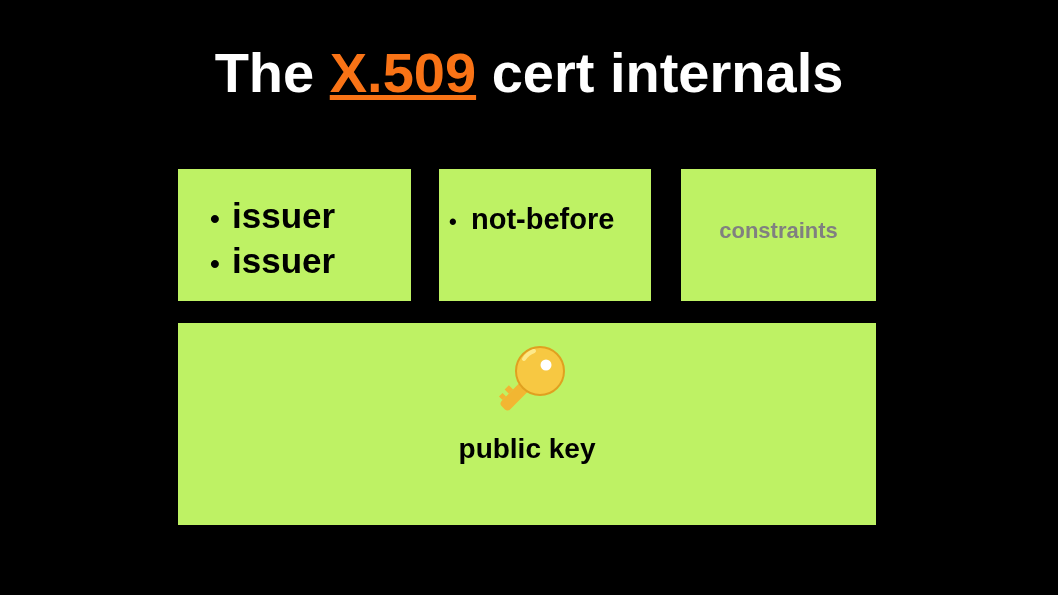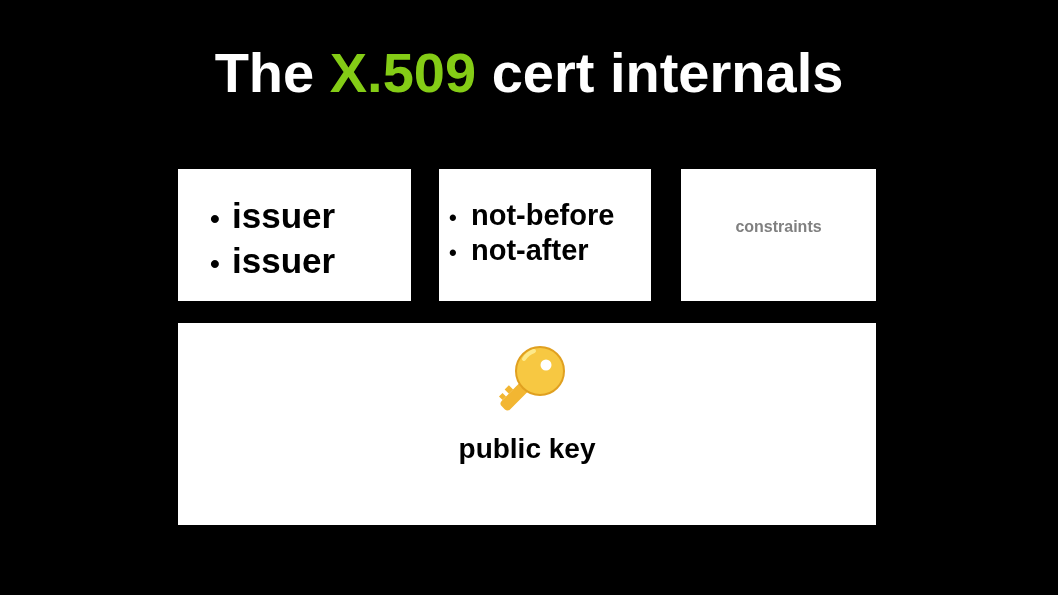--- a/index.html
+++ b/index.html
@@ -1,52 +1,51 @@
 <!DOCTYPE html>
 <html><head>
 <meta charset="utf-8">
 <style>
   html, body { margin:0; padding:0; }
   body { width:1058px; height:595px; background:#000; position:relative; overflow:hidden; font-family:"Liberation Sans", sans-serif; }
   .title { position:absolute; left:0; width:1058px; top:40px; text-align:center; font-size:56px; font-weight:bold; color:#fff; letter-spacing:0px; }
-  .title .hl { color:#84cc16; }
-  .box { position:absolute; background:#ffffff; }
+  .title .hl { color:#f97316;text-decoration:underline; }
+  .box { position:absolute; background:#bef264; }
   #b1 { left:178px; top:169px; width:233px; height:132px; }
   #b2 { left:439px; top:169px; width:212px; height:132px; }
   #b3 { left:681px; top:169px; width:195px; height:132px; }
   #b4 { left:178px; top:323px; width:698px; height:202px; }
   ul { list-style:none; margin:0; padding:0; position:absolute; }
   li { color:#000; font-weight:bold; white-space:nowrap; }
   li .bullet { display:inline-block; }
   #b1 ul { left:32px; top:26px; }
   #b1 li { font-size:35px; line-height:42px; }
   #b1 li .bullet { font-size:28px; width:22px; }
   #b2 ul { left:10px; top:30px; }
-  #b2 li { font-size:29px; line-height:32px; }
+  #b2 li { font-size:29px; line-height:40px; }
   #b2 li .bullet { font-size:22px; width:22px; }
-  .constraints { position:absolute; left:0; right:0; top:49px; text-align:center; color:#808080; font-weight:bold; font-size:16px; }
+  .constraints { position:absolute; left:0; right:0; top:49px; text-align:center; color:#808080; font-weight:bold; font-size:22px; }
   .key { position:absolute; left:310px; top:22px; width:80px; height:78px; }
   .pk { position:absolute; left:0; right:0; top:110px; text-align:center; font-weight:bold; font-size:28px; color:#000; }
 </style>
 </head>
 <body>
 
 <div class="title"><span>The </span><span class="hl">X.509</span><span> cert internals</span></div>
 
 <div class="box" id="b1">
   <ul>
     <li><span class="bullet">•</span><span>issuer</span></li>
     <li><span class="bullet">•</span><span>issuer</span></li>
   </ul>
 </div>
 
 <div class="box" id="b2">
   <ul>
     <li><span class="bullet">•</span><span>not-before</span></li>
-    <li><span class="bullet">•</span><span>not-after</span></li>
   </ul>
 </div>
 
 <div class="box" id="b3">
   <div class="constraints">constraints</div>
 </div>
 
 <div class="box" id="b4">
   <svg class="key" viewBox="0 0 80 78">
     <g transform="rotate(45 52 26)">

